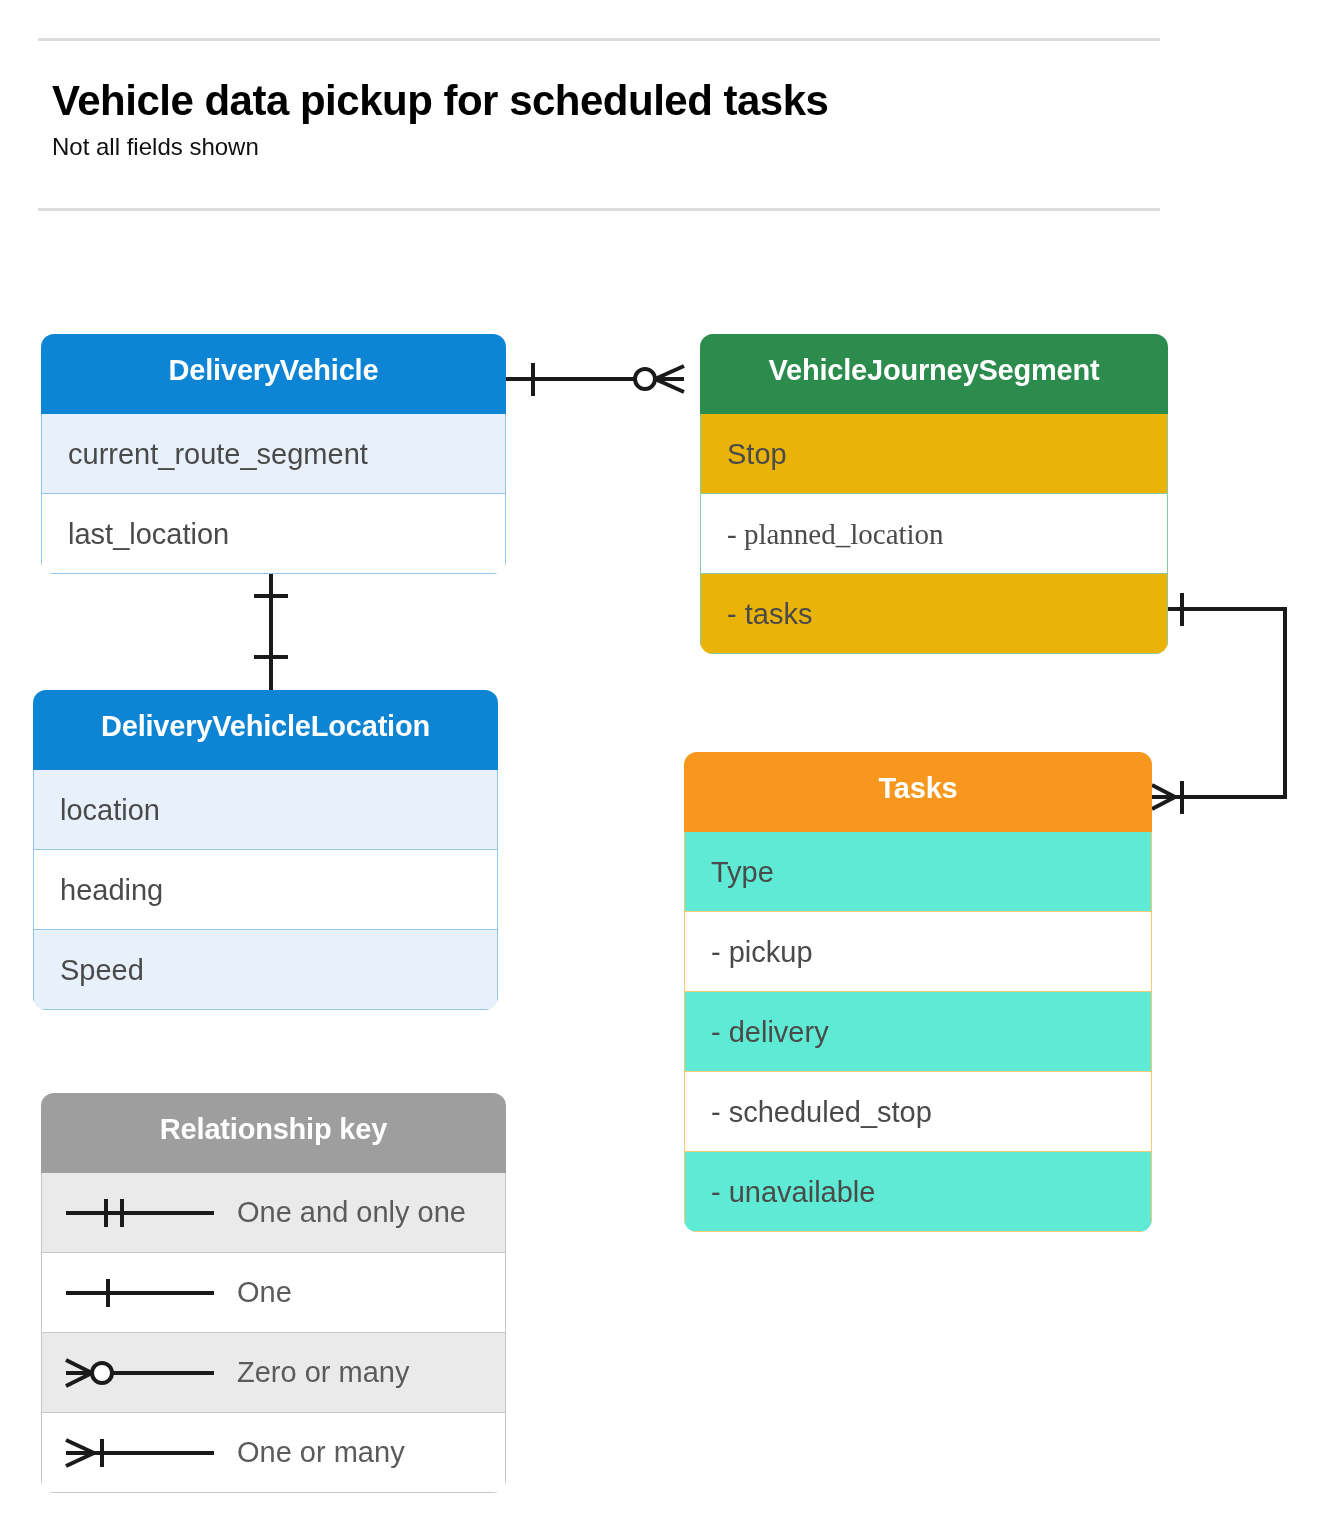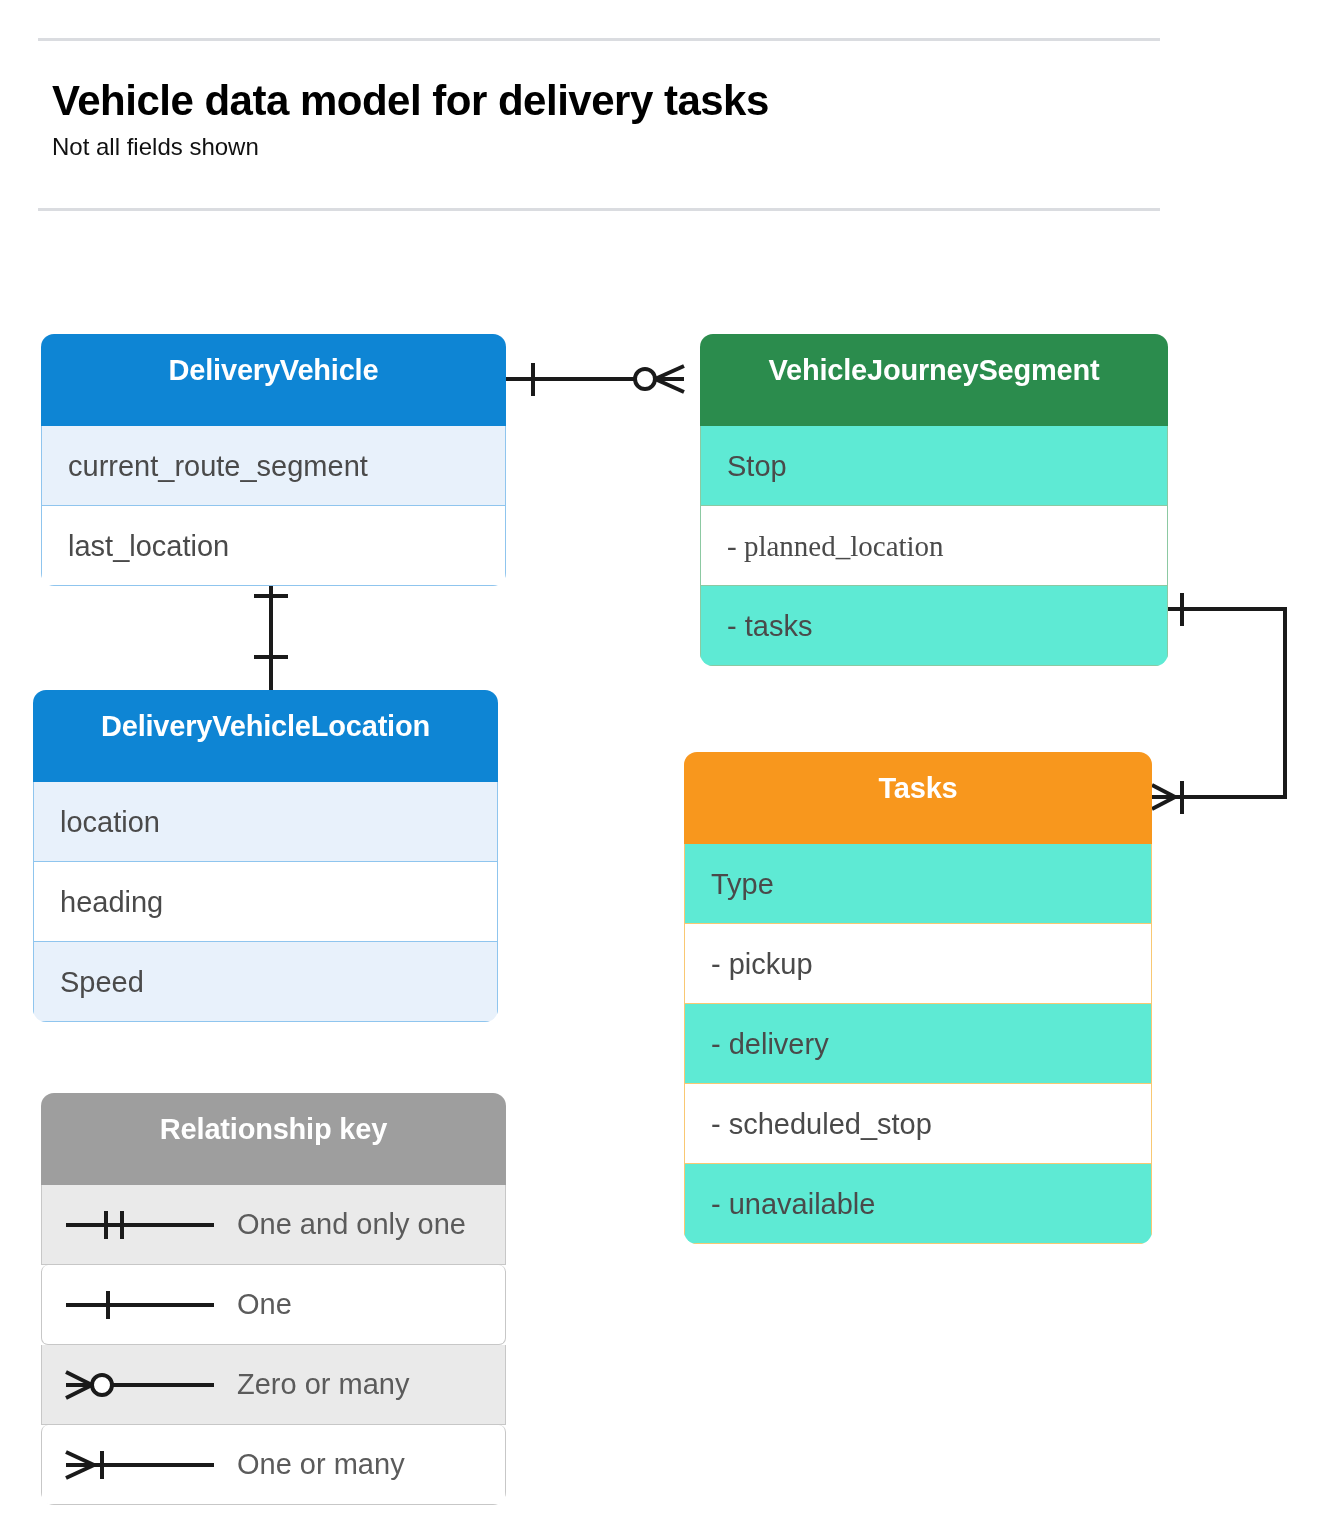--- a/index.html
+++ b/index.html
@@ -47,21 +47,21 @@
   }
 
   
   .entity {
     position: absolute;
     border-radius: 13px;
     overflow: hidden;
     box-sizing: border-box;
   }
   .entity-header {
-    height: 92px;
+    height: 80px;
     line-height: 72px;
     text-align: center;
     color: #ffffff;
     font-size: 29px;
     font-weight: bold;
     letter-spacing: -0.2px;
     box-sizing: border-box;
   }
   .entity-row {
     height: 80px;
@@ -79,34 +79,34 @@
 
   
   .e-blue .entity-header { background: #0e85d4; }
   .e-blue .entity-row { border: 1px solid #8fc5ee; border-top: none; }
   .e-blue .entity-row.alt { background: #e8f1fb; }
   .e-blue .entity-row.plain { background: #ffffff; }
 
   
   .e-green .entity-header { background: #2b8c4d; }
   .e-green .entity-row { border: 1px solid #8cc9a2; border-top: none; }
-  .e-green .entity-row.alt { background: #5eead4; }
+  .e-green .entity-row.alt { background: #eab308; }
   .e-green .entity-row.plain { background: #ffffff; font-family: Liberation Serif, serif; }
 
   
   .e-orange .entity-header { background: #f8971d; }
   .e-orange .entity-row { border: 1px solid #f9c873; border-top: none; }
   .e-orange .entity-row.alt { background: #5eead4; }
   .e-orange .entity-row.plain { background: #ffffff; }
 
   
   .e-gray .entity-header { background: #9e9e9e; }
   .e-gray .entity-row { border: 1px solid #c7c7c7; border-top: none; }
   .e-gray .entity-row.alt { background: #eaeaea; }
-  .e-gray .entity-row.plain { background: #ffffff; border-radius: 7px; }
+  .e-gray .entity-row.plain { background: #ffffff; }
 
   
   .legend-row {
     position: relative;
     height: 80px;
     box-sizing: border-box;
     padding: 0;
   }
   .legend-sym {
     position: absolute;
@@ -143,21 +143,21 @@
   #connectors circle {
     stroke: #1a1a1a;
     fill: #ffffff;
   }
 </style>
 </head>
 <body>
 
 <div id="page-header">
   <div class="rule"></div>
-  <div id="page-title">Vehicle data model for delivery tasks</div>
+  <div id="page-title">Vehicle data pickup for scheduled tasks</div>
   <div id="page-subtitle">Not all fields shown</div>
   <div class="rule" id="header-rule-bottom"></div>
 </div>
 
 <svg id="connectors" viewBox="0 0 1325 1530" width="1325" height="1530">
 
   <g>
     <line x1="506" y1="379" x2="684" y2="379" stroke-width="4"></line>
 
     <line x1="533" y1="363" x2="533" y2="396" stroke-width="4"></line>

